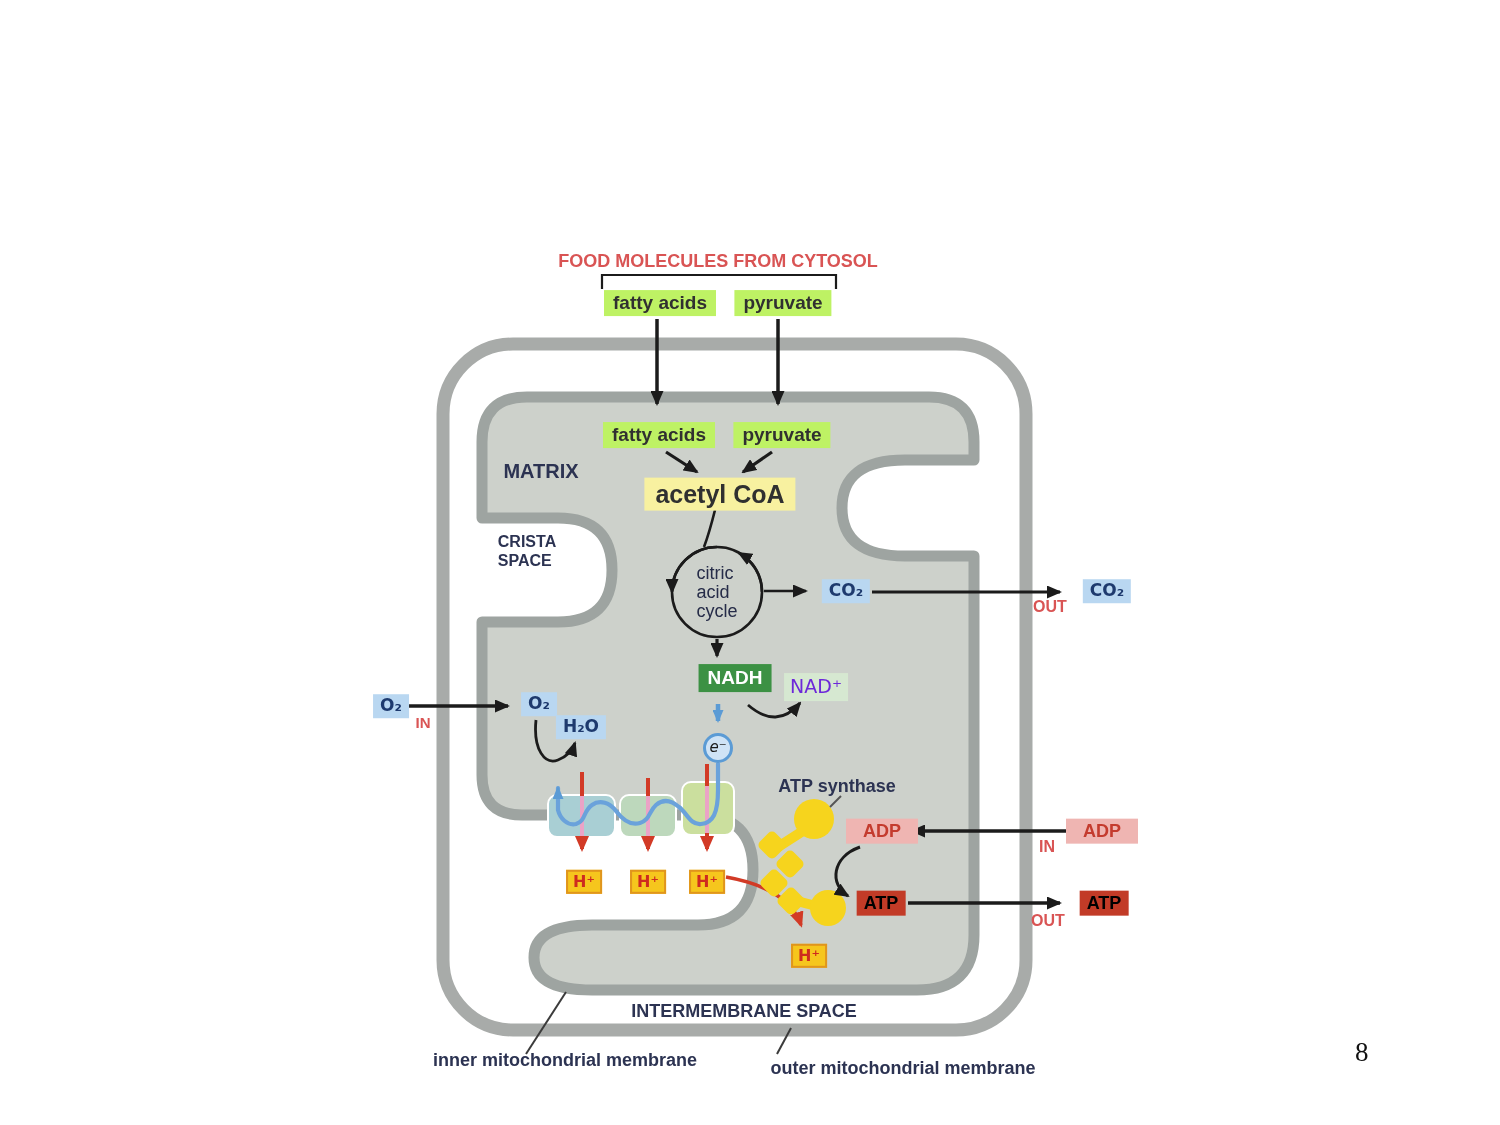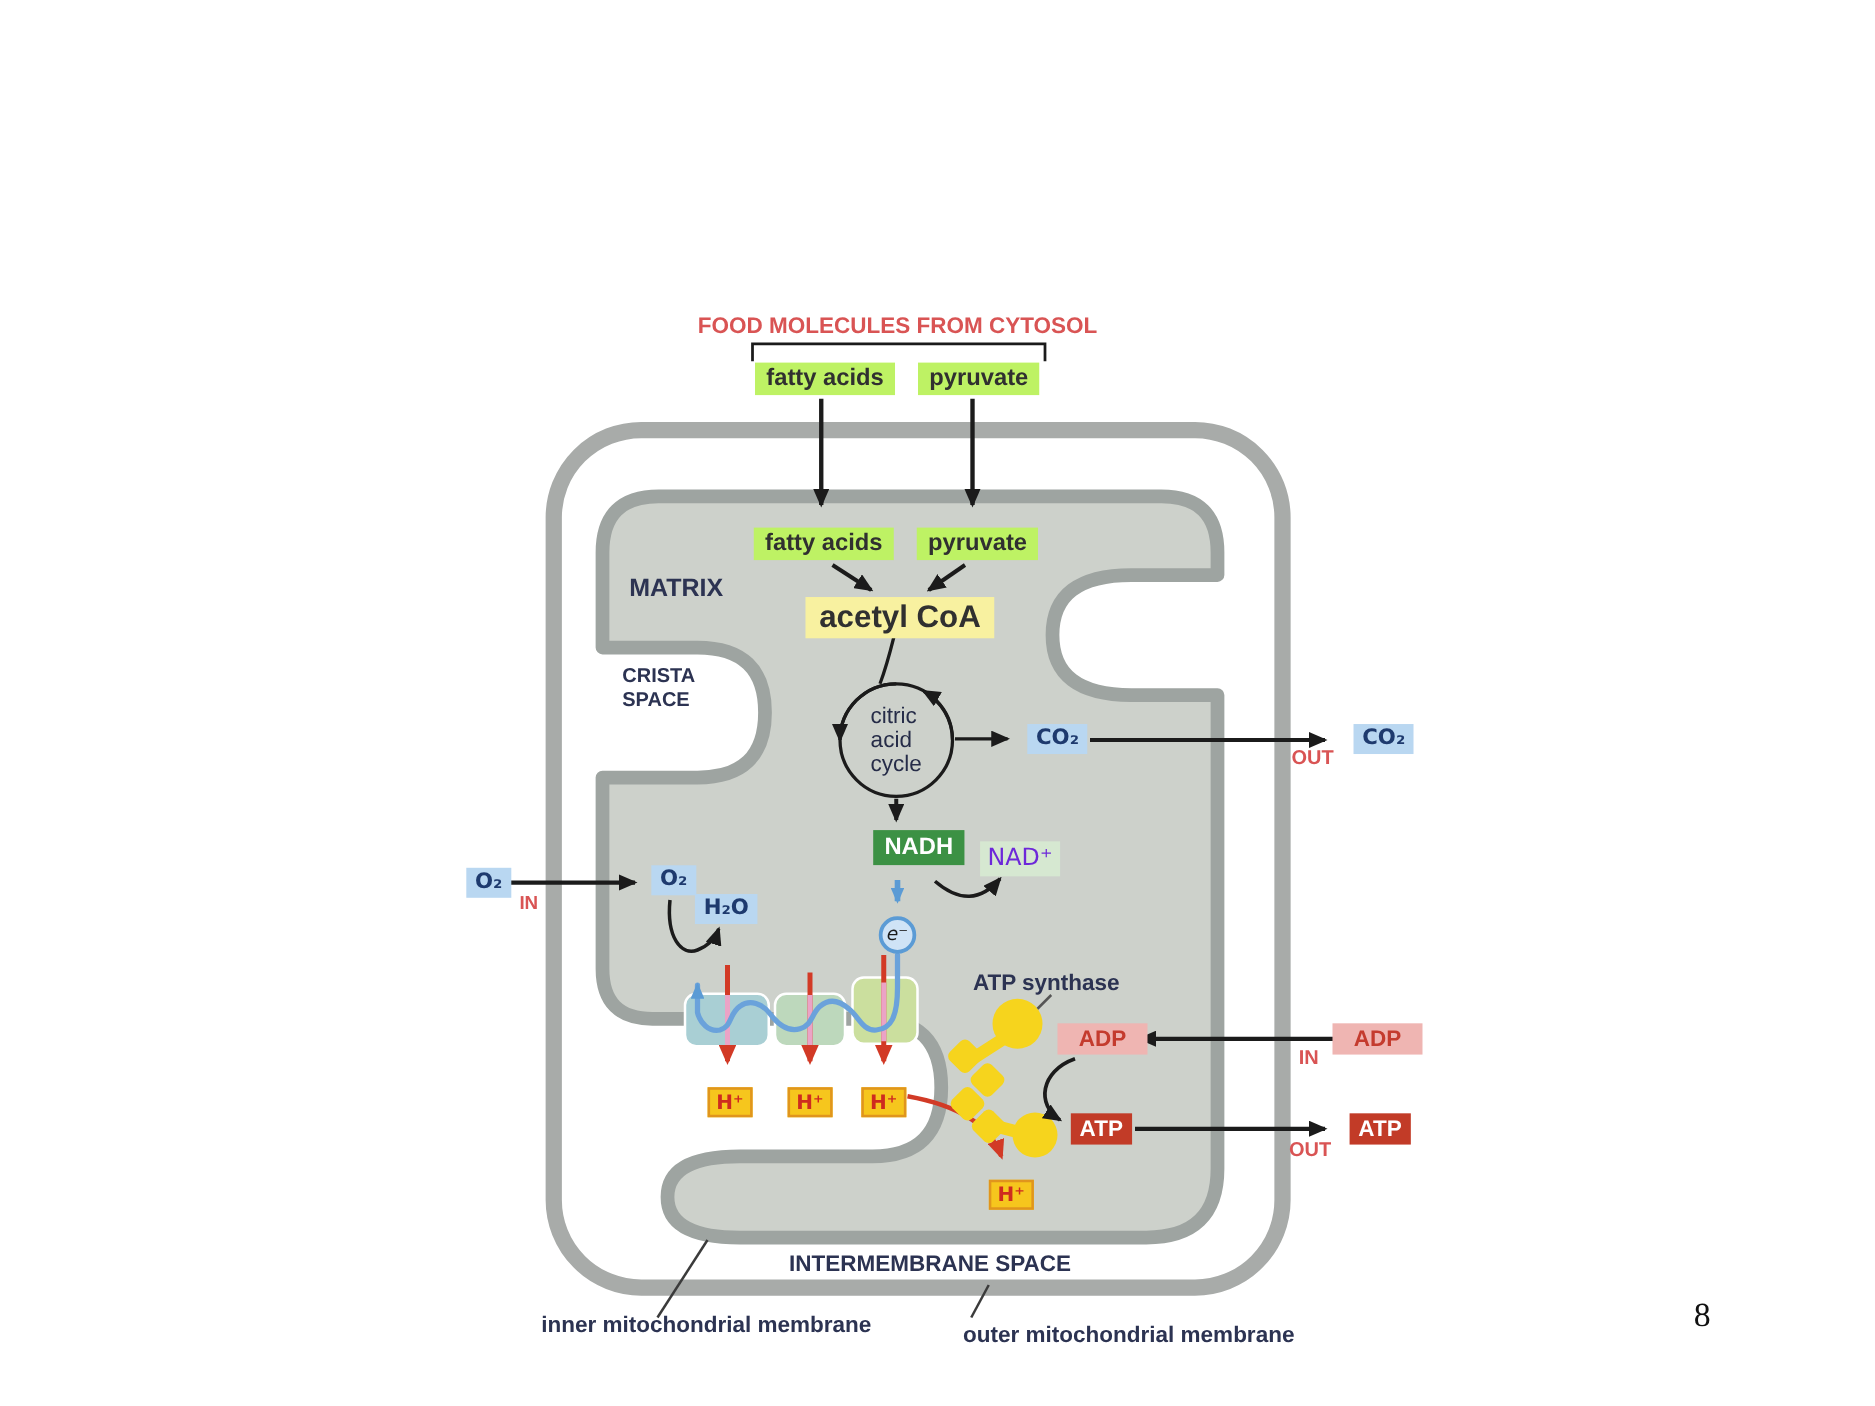--- a/index.html
+++ b/index.html
@@ -21,21 +21,21 @@
   .smalllbl{font-weight:600;color:#2c3352;font-size:18px;}
   .redlbl{font-weight:bold;color:#d95454;}
   .gbox{background:#bef264;color:#303030;font-size:19px;font-weight:600;padding:2px 9px;}
   .ybox{background:#f8f1a0;color:#303030;font-size:25px;font-weight:600;padding:2px 11px;}
   .bluebox{background:#b9d7f1;color:#1e3a6e;font-size:17px;font-weight:bold;padding:2px 7px;}
   .hbox{background:#f6c61d;border:2px solid #e0951d;color:#ce2b1f;font-size:16px;
         font-weight:bold;padding:1px 5px;}
   .nadhbox{background:#3c9144;color:#ffffff;font-size:19px;font-weight:bold;padding:3px 9px;}
   .nadbox{background:#d6e8d1;color:#6d28d9;font-size:19px;font-weight:normal;padding:3px 6px;}
   .adpbox{background:#efb5b2;color:#c43b2e;font-size:18px;font-weight:bold;padding:2px 17px;}
-  .atpbox{background:#c23b27;color:#ffffff;font-size:18px;font-weight:bold;padding:2px 7px;}
+  .atpbox{background:#c23b27;color:#000000;font-size:18px;font-weight:bold;padding:2px 7px;}
   .ecircle{width:30px;height:30px;border-radius:50%;background:#cfe3f6;border:3px solid #5b9bd5;
            display:flex;align-items:center;justify-content:center;font-size:15px;font-style:italic;
            color:#1a1a1a;box-sizing:border-box;}
   .cycletext{font-size:18px;color:#262c48;font-weight:500;line-height:1.05;}
   .pagenum{position:absolute;left:1355px;top:1037px;font-family:"Liberation Serif",serif;
            font-size:27px;color:#111111;}
 </style>
 </head>
 <body>
 

